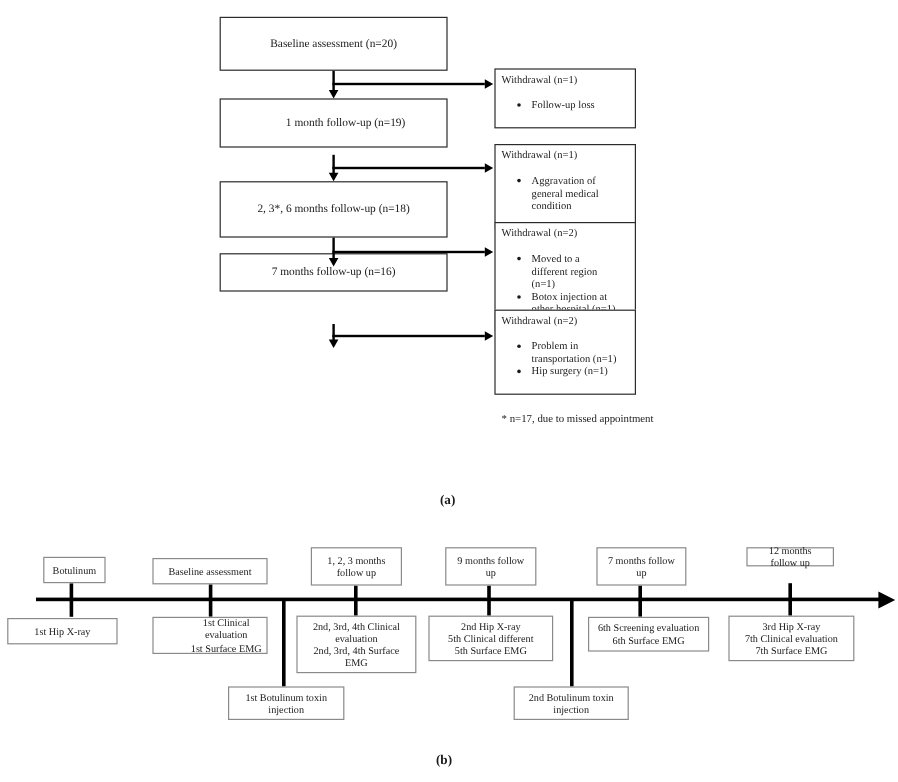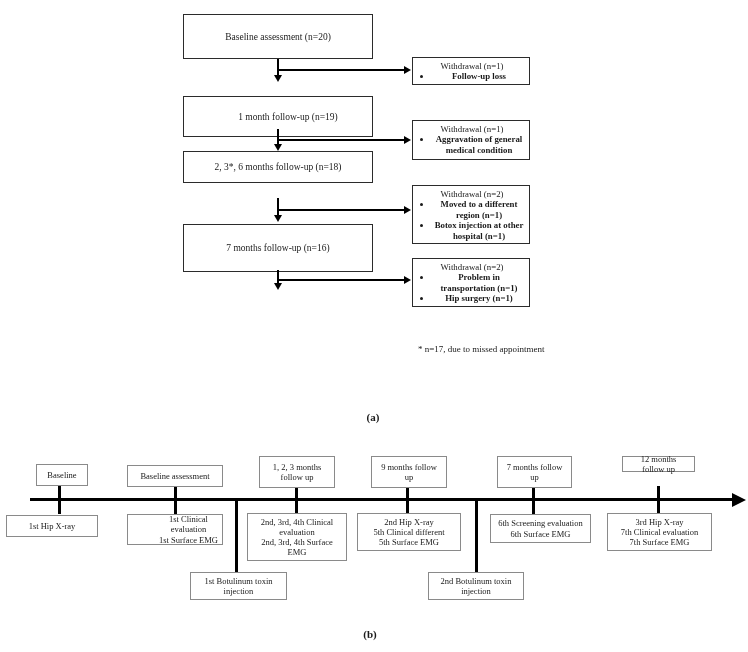--- a/index.html
+++ b/index.html
@@ -20,36 +20,36 @@
   }
   
   .fb{
     position:absolute;left:183px;width:190px;
     border:1px solid var(--border-a);background:#fff;
     display:flex;align-items:center;justify-content:center;
     text-align:center;font-size:9.5px;box-sizing:border-box;
     padding:0 6px;
   }
   .fb1{top:14px;height:45px;}
-  .fb2{top:96px;height:41px;padding-left:26px;}
-  .fb3{top:151px;height:32px;}
-  .fb4{top:224px;height:48px;}
+  .fb2{top:82px;height:41px;padding-left:26px;}
+  .fb3{top:151px;height:47px;}
+  .fb4{top:211px;height:32px;}
   .fb5{top:290px;height:48px;}
 
   .wd{
     position:absolute;left:412px;width:118px;
     border:1px solid var(--border-a);background:#fff;
     font-size:8.8px;line-height:1.18;box-sizing:border-box;
-    padding:3px 3px 2px 5px;text-align:center;
+    padding:3px 3px 2px 5px;text-align:left;
   }
   .wd1{top:57px;min-height:26px;}
   .wd2{top:120px;min-height:40px;}
   .wd3{top:185px;min-height:50px;}
   .wd4{top:258px;min-height:44px;}
-  .wd ul{margin:0;padding:0 0 0 14px;font-weight:bold;}
+  .wd ul{margin:11px;padding:0 0 0 14px;}
   .wd li{margin:0;padding:0;}
 
   .vl{position:absolute;width:1.5px;background:var(--line);left:277px;}
   .v1{top:59px;height:17px;}
   .v2{top:129px;height:16px;}
   .v3{top:198px;height:17px;}
   .v4{top:270px;height:14px;}
   .hl{position:absolute;height:1.5px;background:var(--line);left:277px;width:127px;}
   .h1{top:69px;} .h2{top:139px;} .h3{top:209px;} .h4{top:279px;}
 
@@ -169,21 +169,21 @@
 
   <div class="tick tk1"></div>
   <div class="tick tk2"></div>
   <div class="tick tk3"></div>
   <div class="tick tk4"></div>
   <div class="tick tk5"></div>
   <div class="tick tk6"></div>
   <div class="inj-tick it1"></div>
   <div class="inj-tick it2"></div>
 
-  <div class="tlb tb1">Baseline</div>
+  <div class="tlb tb1">Botulinum</div>
   <div class="tlb tb2">Baseline assessment</div>
   <div class="tlb tb3">1, 2, 3 months
 follow up</div>
   <div class="tlb tb4">9 months follow
 up</div>
   <div class="tlb tb5">7 months follow
 up</div>
   <div class="tlb tb6">12 months
 follow up</div>
 

